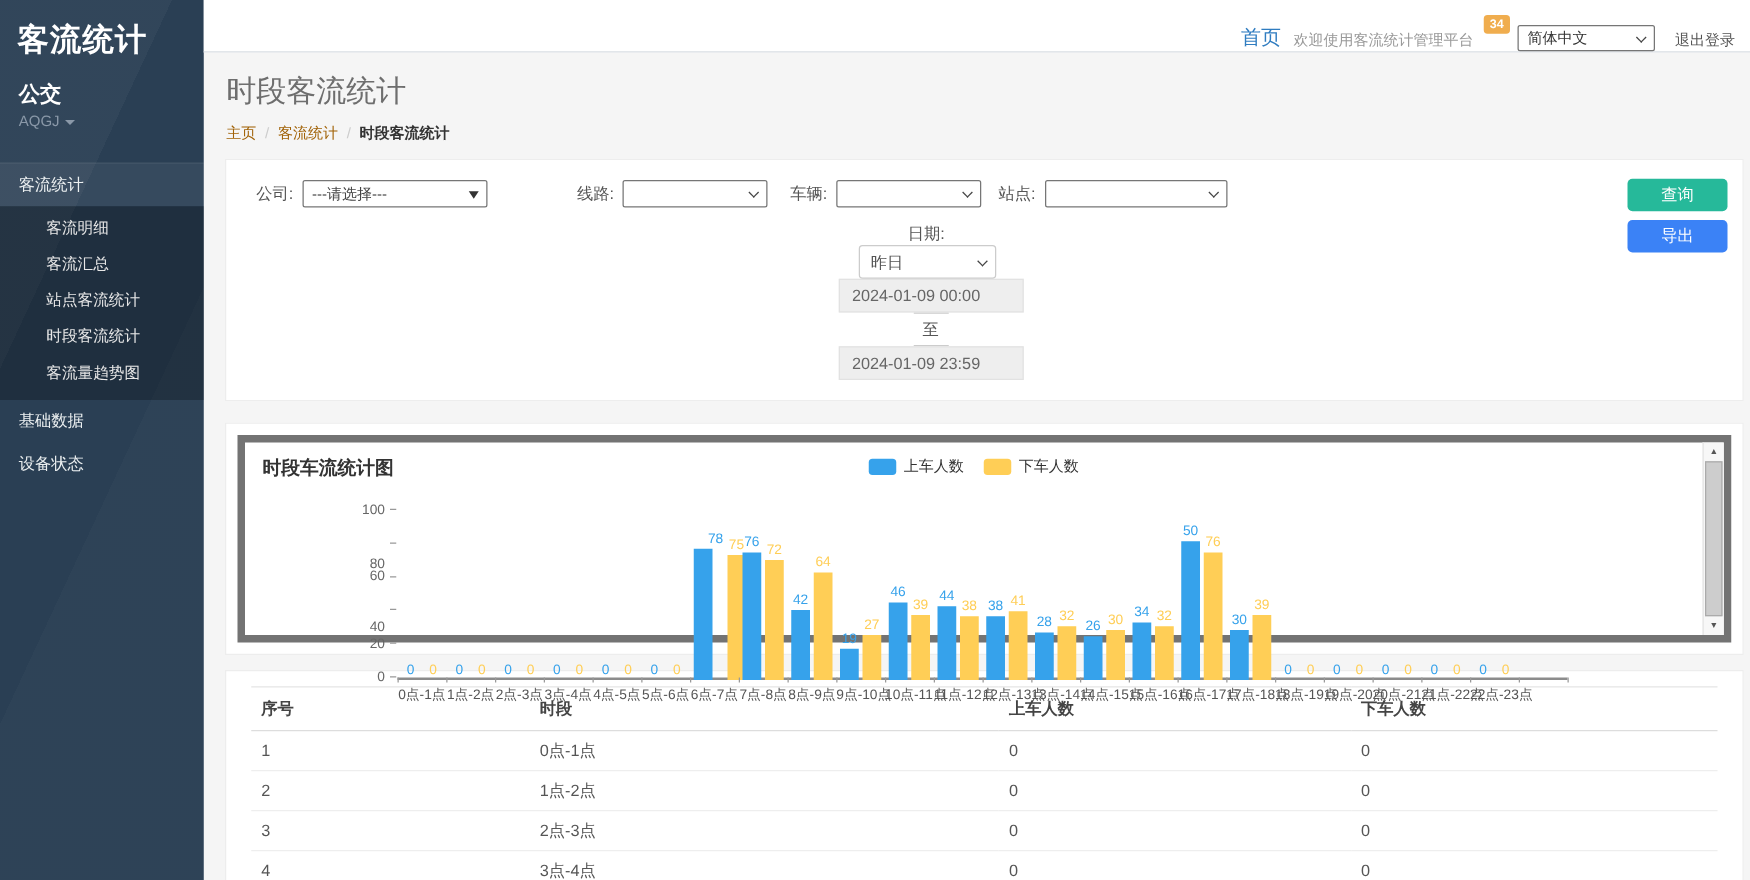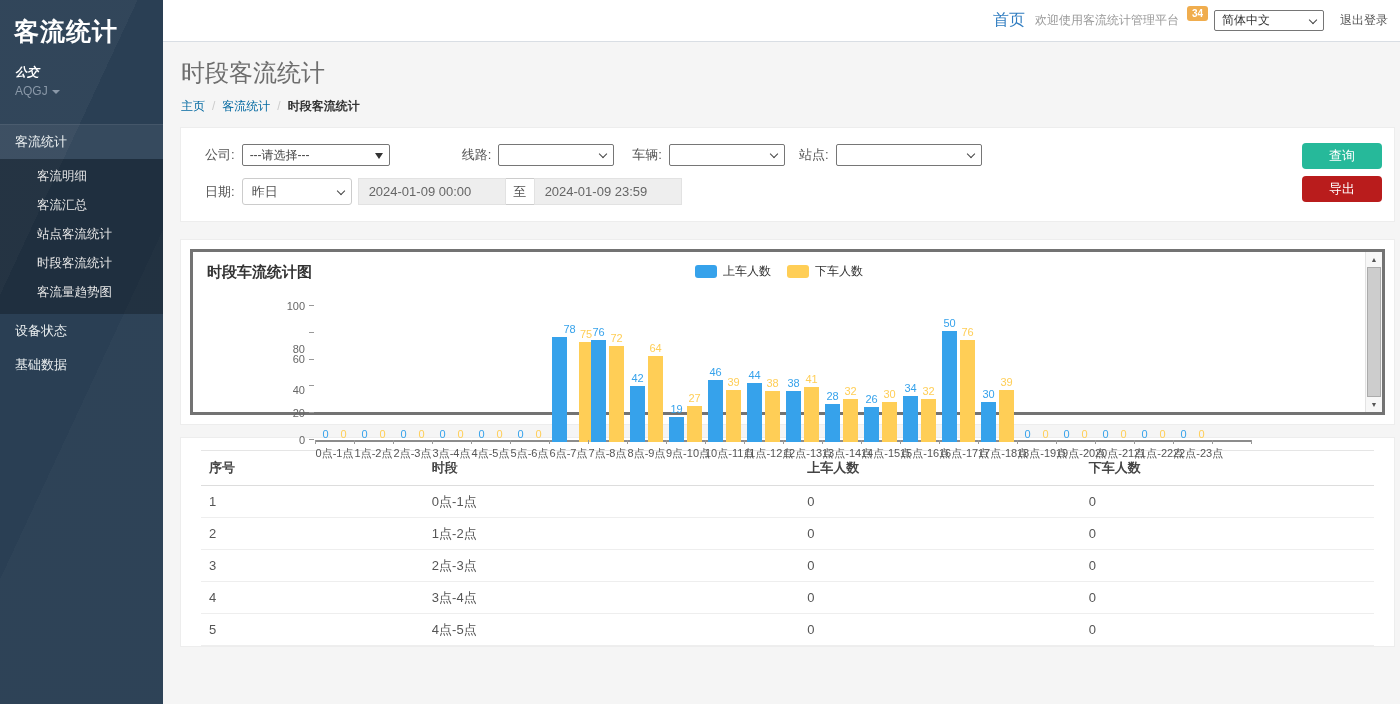--- a/index.html
+++ b/index.html
@@ -3,71 +3,71 @@
 <meta charset="utf-8">
 <style>
   * { box-sizing: border-box; margin: 0; padding: 0; }
   html,body { width:1400px; height:704px; overflow:hidden; }
   body { display:flex; font-family:"Liberation Sans","DejaVu Sans",sans-serif; background:#F5F5F5; }
 
   
   .sidebar { width:163px; flex-shrink:0; background:#2A3F54; color:#fff;
              background-image:linear-gradient(115deg, rgba(255,255,255,0.035) 0 28%, transparent 28% 55%, rgba(255,255,255,0.02) 55% 100%); }
   .brand { font-size:25px; font-weight:bold; letter-spacing:1px; padding:15px 14px 0; color:#fff; }
-  .org   { font-size:12px; font-weight:bold; padding:16px 15px 0;font-style:italic; }
+  .org   { font-size:17px; font-weight:bold; padding:16px 15px 0; }
   .user  { font-size:12px; color:#8A98A8; padding:3px 15px 0; cursor:pointer; }
   .caret { display:inline-block; width:0; height:0; border-left:4px solid transparent; border-right:4px solid transparent; border-top:4px solid #8A98A8; margin-left:4px; vertical-align:middle; }
   .menu { margin-top:26px; font-size:13px; }
   .menu-parent { padding:8px 15px; color:#ECF0F1; cursor:pointer; }
   .menu-parent.active { background:rgba(255,255,255,0.06); border-top:1px solid rgba(255,255,255,0.07); }
   .submenu { background:rgba(0,0,0,0.25); padding:3px 0 7px; }
   .submenu-item { padding:6px 0 6px 37px; font-size:12.5px; color:#E7E7E7; cursor:pointer; }
 
   
   .main { flex:1; display:flex; flex-direction:column; min-width:0; }
-  .topbar { height:42px; background:#fff; border-bottom:1px solid #D9DEE4; display:flex; align-items:center; justify-content:flex-end; padding-right:10px; flex-shrink:0; }
+  .topbar { height:42px; background:#fff; border-bottom:1px solid #D9DEE4; display:flex; align-items:flex-end; justify-content:flex-end; padding-right:10px; flex-shrink:0; }
   .home-link { color:#2F7CC0; font-size:16px; text-decoration:none; margin-right:10px; cursor:pointer; }
   .welcome { color:#999; font-size:12px; }
   .badge { background:#F0AD4E; color:#fff; font-size:10px; font-weight:bold; padding:2px 5px; border-radius:3px; margin:0 6px 14px 8px; }
   .lang-select { width:110px; height:21px; border:1px solid #767676; border-radius:2px; background:#fff; font-size:12px; color:#333; display:flex; align-items:center; padding:0 20px 0 7px; position:relative; cursor:pointer; margin-right:16px; }
   .chev { position:absolute; right:7px; top:6px; width:6px; height:6px; border-right:1.5px solid #444; border-bottom:1.5px solid #444; transform:rotate(45deg); }
   .logout { color:#555; font-size:12px; cursor:pointer; margin-right:2px; }
 
   .page-head { padding:15px 20px 12px 18px; }
   .page-title { font-size:24px; font-weight:normal; color:#6E6E6E; }
   .breadcrumb { margin-top:9px; font-size:12px; color:#999; }
-  .breadcrumb .crumb { color:#0369a1; cursor:pointer; }
+  .breadcrumb .crumb { color:#a16207; cursor:pointer; }
   .breadcrumb .sep { color:#CCC; margin:0 7px; }
   .breadcrumb .crumb.current { color:#333; font-weight:bold; cursor:default; }
 
   .content { padding:0 5px 0 17px; }
   .panel { background:#fff; border:1px solid #EDEDED; }
 
   
   .filter-panel { position:relative; padding:16px 110px 16px 24px; margin-bottom:17px; }
   .frow { display:flex; align-items:center; }
-  .frow + .frow { margin-top:12px; }
+  .frow + .frow { margin-top:12px;flex-direction:column; }
   .flabel { font-size:13px; color:#555; margin-right:7px; }
   .sel { border:1px solid #767676; border-radius:2px; height:22px; background:#fff; display:flex; align-items:center; padding:0 20px 0 7px; font-size:12px; color:#444; position:relative; cursor:pointer; }
   .sel.w-company { width:148px; margin-right:72px; }
   .sel.w-line    { width:116px; margin-right:18px; }
   .sel.w-vehicle { width:116px; margin-right:14px; }
   .sel.w-station { width:146px; }
   .sel .tri { position:absolute; right:6px; top:8px; width:0; height:0; border-left:4px solid transparent; border-right:4px solid transparent; border-top:6px solid #333; }
   .date-sel { width:110px; height:27px; border:1px solid #CCC; border-radius:3px; display:flex; align-items:center; padding:0 20px 0 9px; font-size:13px; color:#555; position:relative; cursor:pointer; margin-right:6px; }
   .date-sel .chev { top:9px; }
   .date-input { width:148px; height:27px; background:#EEE; border:1px solid #E2E2E2; color:#666; font-size:13px; padding:0 10px; font-family:inherit; }
   .to-box { width:28px; height:27px; background:#fff; border:1px solid #CCC; border-left:none; border-right:none; display:flex; align-items:center; justify-content:center; font-size:13px; color:#555; }
   .btn { position:absolute; right:12px; width:80px; height:26px; border:none; border-radius:4px; color:#fff; font-size:13px; font-family:inherit; cursor:pointer; }
   .btn-query  { top:15px; background:#26B99A; }
-  .btn-export { top:48px; background:#b91c1c; }
+  .btn-export { top:48px; background:#3b82f6; }
 
   
   .chart-panel { padding:9px; margin-bottom:12px; }
-  .chart-box { position:relative; border:3px solid #737373; height:166px; background:#fff; }
+  .chart-box { position:relative; border:6px solid #737373; height:166px; background:#fff; }
   .chart-title { position:absolute; left:14px; top:11px; font-size:15px; font-weight:bold; color:#333; }
   .legend { position:absolute; left:0; right:17px; top:11px; display:flex; justify-content:center; gap:16px; }
   .legend-item { display:flex; align-items:center; gap:6px; font-size:12px; color:#333; }
   .swatch { width:22px; height:13px; border-radius:3px; }
   .chart-body { position:absolute; left:14px; right:18px; top:40px; bottom:0; }
   .plot { position:absolute; left:108px; top:16px; width:936px; height:134px; border-bottom:2px solid #8C8C8C; }
   .ytick-label { position:absolute; left:-52px; width:42px; text-align:right; font-size:11px; color:#666; }
   .ytick-mark { position:absolute; left:-6px; width:5px; height:1px; background:#999; }
   .groups { position:absolute; left:0; top:0; width:100%; height:134px; display:flex; }
   .group { width:39px; height:100%; display:flex; align-items:flex-end; justify-content:center; gap:3px; }
@@ -101,22 +101,22 @@
   <nav class="menu">
     <div class="menu-parent active">客流统计</div>
     <div class="submenu" id="submenu">
         <div class="submenu-item">客流明细</div>
         <div class="submenu-item">客流汇总</div>
         <div class="submenu-item">站点客流统计</div>
         <div class="submenu-item">时段客流统计</div>
         <div class="submenu-item">客流量趋势图</div>
       </div>
     <div id="menu-bottom">
+        <div class="menu-parent">基础数据</div>
         <div class="menu-parent">设备状态</div>
-        <div class="menu-parent">基础数据</div>
       </div>
   </nav>
 </aside>
 
 <div class="main">
   <header class="topbar">
     <a class="home-link">首页</a>
     <span class="welcome">欢迎使用客流统计管理平台</span>
     <span class="badge">34</span>
     <div class="lang-select">
@@ -436,21 +436,21 @@
                 <div class="xl"><span>19点-20点</span></div>
                 <div class="xl"><span>20点-21点</span></div>
                 <div class="xl"><span>21点-22点</span></div>
                 <div class="xl"><span>22点-23点</span></div>
                 <div class="xl clipped"><span>23点-24点</span></div>
               </div>
           <div class="ytick-label" style="bottom: -5.5px;">0</div>
               <div class="ytick-mark" style="bottom: 0px;"></div>
               <div class="ytick-label" style="bottom: 21.3px;">20</div>
               <div class="ytick-mark" style="bottom: 26.8px;"></div>
-              <div class="ytick-label" style="bottom: 44px;">40</div>
+              <div class="ytick-label" style="bottom: 34px;">40</div>
               <div class="ytick-mark" style="bottom: 53.6px;"></div>
               <div class="ytick-label" style="bottom: 74.9px;">60</div>
               <div class="ytick-mark" style="bottom: 80.4px;"></div>
               <div class="ytick-label" style="bottom: 85px;">80</div>
               <div class="ytick-mark" style="bottom: 107.2px;"></div>
               <div class="ytick-label" style="bottom: 128.5px;">100</div>
               <div class="ytick-mark" style="bottom: 134px;"></div>
             </div>
         </div>
         <div class="vscroll">

